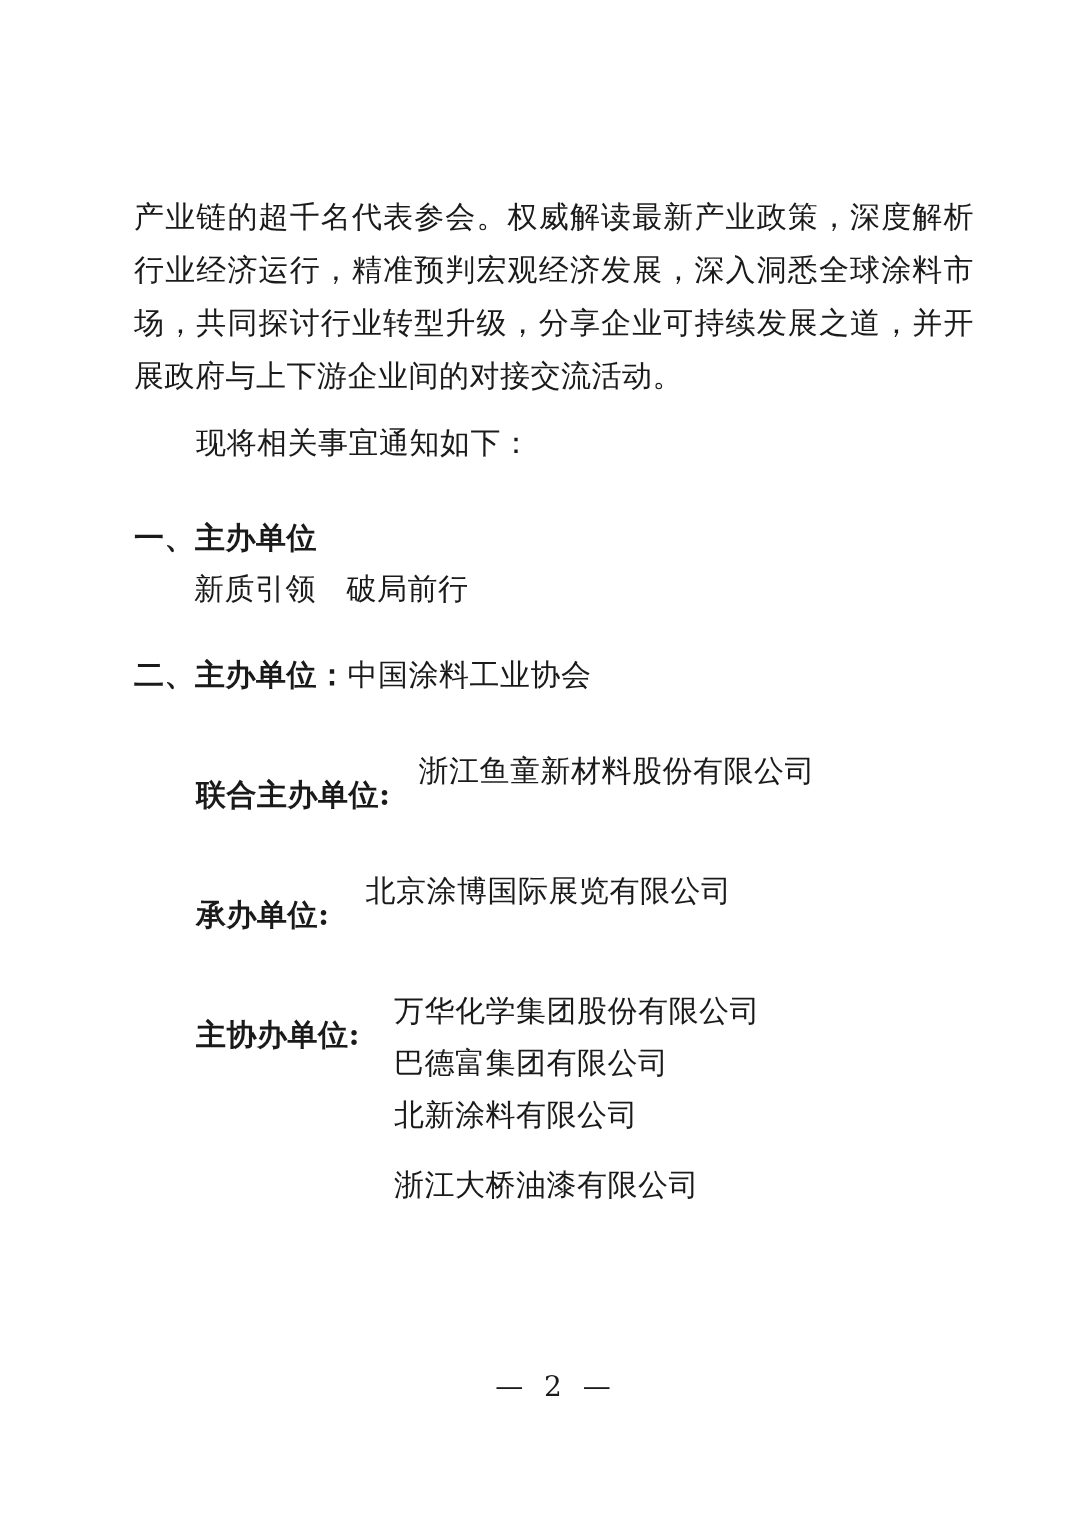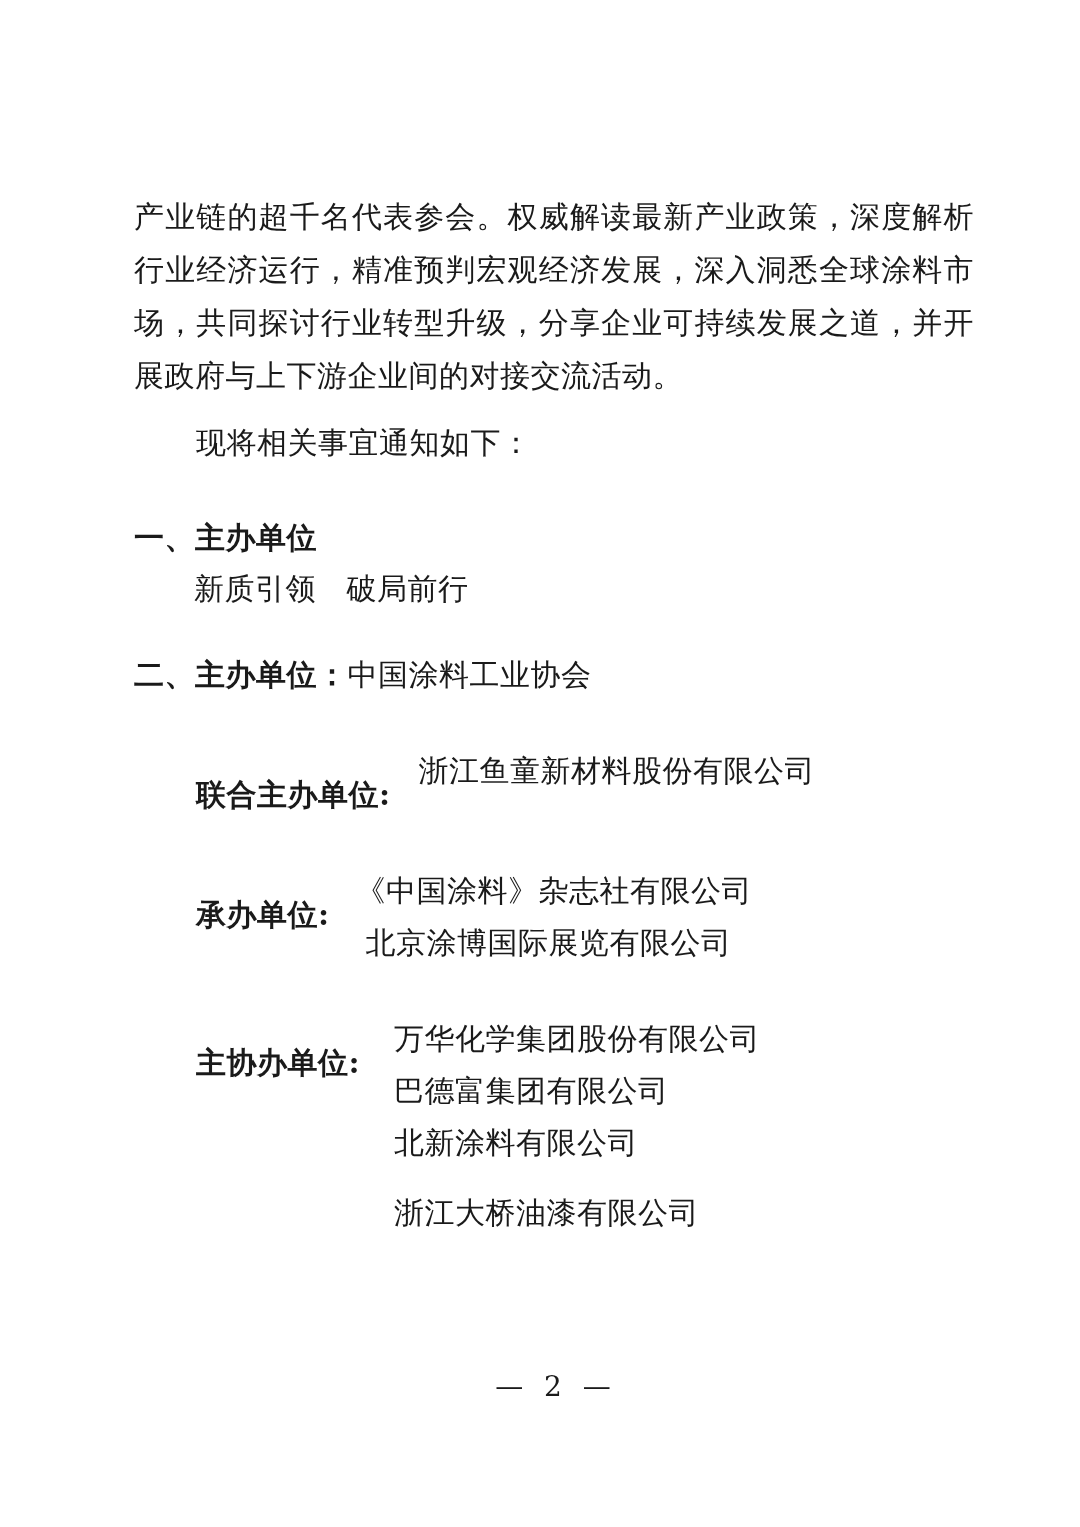--- a/index.html
+++ b/index.html
@@ -127,21 +127,20 @@
         <div style="padding-left:14px">浙江鱼童新材料股份有限公司</div>
       </div>
     </div>
 
     <div class="spacer-lg"></div>
 
     <div class="org-block">
       <div class="org-label">承办单位:</div>
       <div class="gap-b"></div>
       <div class="org-values">
-        <div>《中国涂料》杂志社有限公司</div>
         <div style="padding-left:10px">北京涂博国际展览有限公司</div>
       </div>
     </div>
 
     <div class="spacer-lg"></div>
 
     <div class="org-block">
       <div class="org-label">主协办单位:</div>
       <div class="gap-c"></div>
       <div class="org-values">

